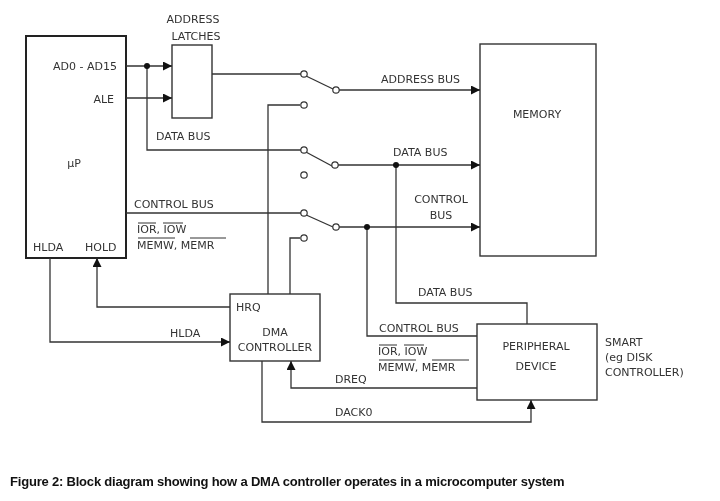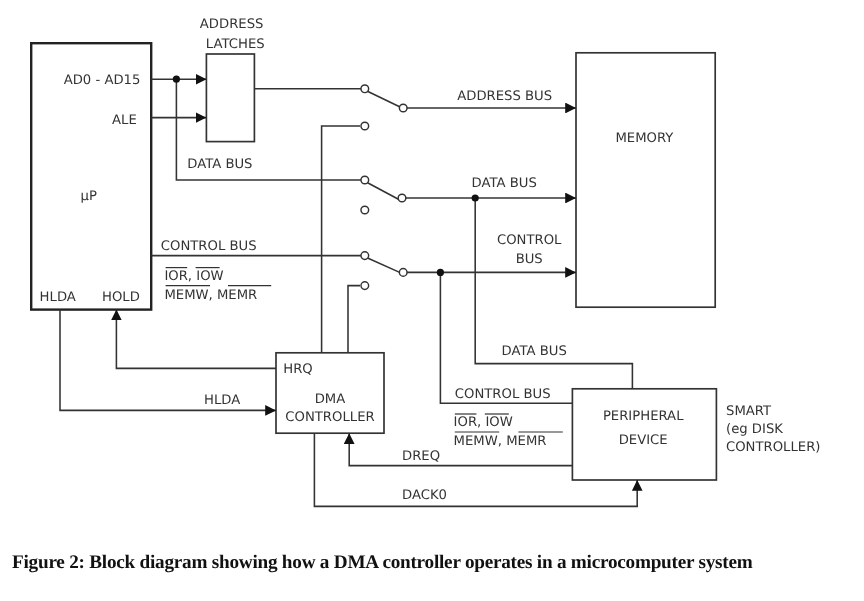--- a/index.html
+++ b/index.html
@@ -1,21 +1,21 @@
 <!DOCTYPE html>
 <html><head>
   <meta charset="utf-8">
   <style>
     html, body { margin: 0; padding: 0; background: #ffffff; }
     body { width: 720px; height: 501px; position: relative; overflow: hidden; }
     #diagram { position: absolute; left: 0; top: 0; }
     .lbl { font-family: "DejaVu Sans", sans-serif; font-size: 11px; fill: #333333; }
     .caption {
-      position: absolute; left: 10px; top: 460px;
-      font-family: Liberation Serif, serif; font-weight: bold; font-size: 16px;
+      position: absolute; left: 10px; top: 474px;
+      font-family: Liberation Sans, sans-serif; font-weight: bold; font-size: 13px;
       color: #111111; white-space: nowrap; letter-spacing: -0.2px;
     }
   </style>
 </head>
 <body>
 
 <svg id="diagram" width="720" height="470" viewBox="0 0 720 470" xmlns="http://www.w3.org/2000/svg">
   <defs>
     <marker id="arr" viewBox="0 0 10 10" refX="10" refY="5" markerWidth="9" markerHeight="9" markerUnits="userSpaceOnUse" orient="auto">
       <path d="M0,0 L10,5 L0,10 z" fill="#111"></path>

